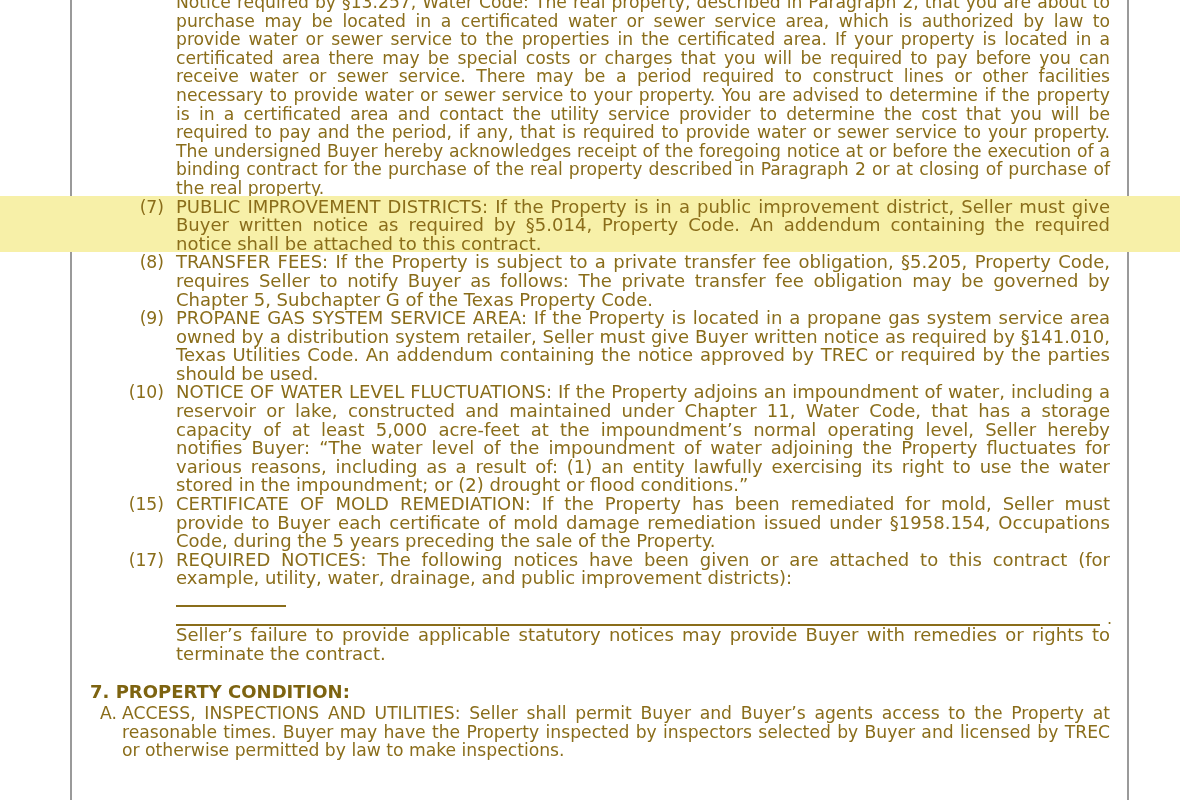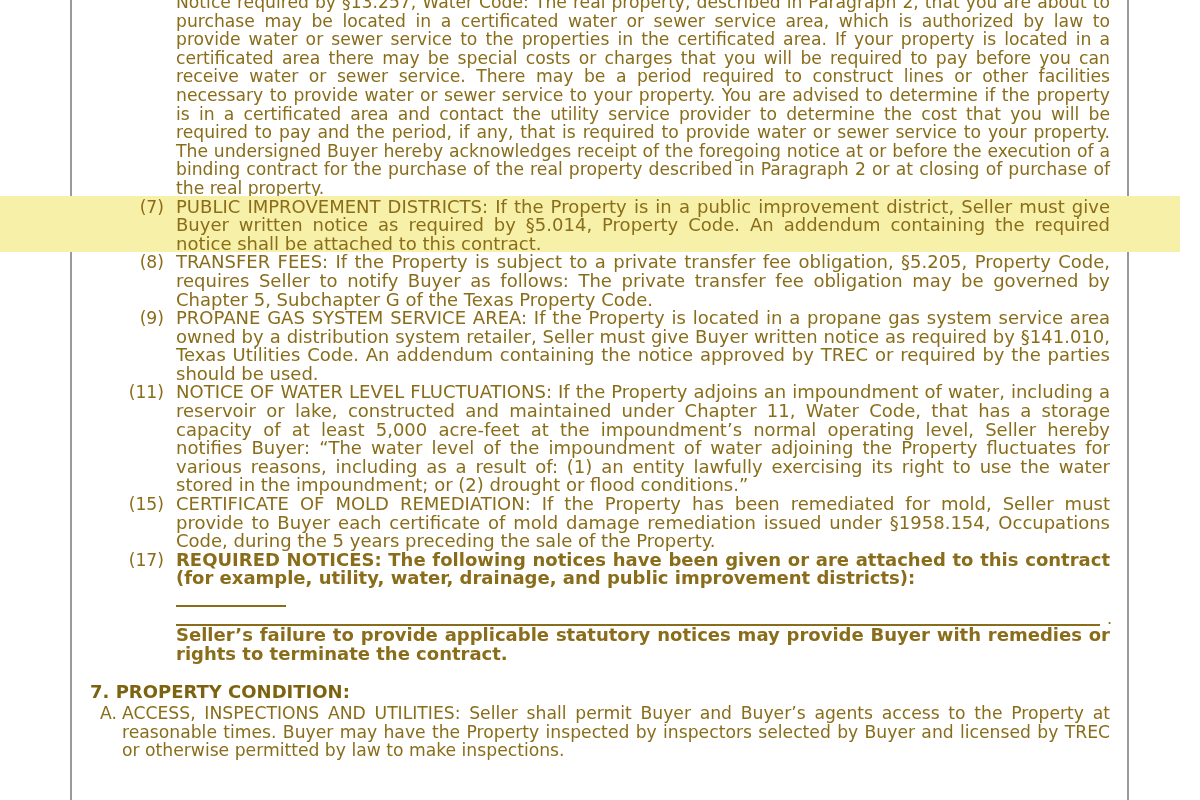--- a/index.html
+++ b/index.html
@@ -142,21 +142,20 @@
     margin-right: 10px;
     position: relative;
   }
   .ul-full .endstop {
     position: absolute;
     right: -12px;
     bottom: -4px;
   }
   .nojust {
     text-align: left;
-    font-weight: bold;
   }
   .fade-bottom {
     position: absolute;
     left: 72px;
     right: 72px;
     bottom: 0;
     height: 14px;
     background: linear-gradient(to bottom, rgba(255,255,255,0) 0%, #ffffff 85%);
     pointer-events: none;
   }
@@ -187,21 +186,21 @@
       <span class="num">(8)</span>
       <span class="body">TRANSFER FEES:  If the Property is subject to a private transfer fee obligation, §5.205, Property Code, requires Seller to notify Buyer as follows:  The private transfer fee obligation may be governed by Chapter 5, Subchapter G of the Texas Property Code.</span>
     </div>
 
     <div class="item">
       <span class="num">(9)</span>
       <span class="body">PROPANE GAS SYSTEM SERVICE AREA:  If the Property is located in a propane gas system service area owned by a distribution system retailer, Seller must give Buyer written notice as required by §141.010, Texas Utilities Code.  An addendum containing the notice approved by TREC or required by the parties should be used.</span>
     </div>
 
     <div class="item">
-      <span class="num">(11)</span>
+      <span class="num">(10)</span>
       <span class="body">NOTICE OF WATER LEVEL FLUCTUATIONS:  If the Property adjoins an impoundment of water, including a reservoir or lake, constructed and maintained under Chapter 11, Water Code, that has a storage capacity of at least 5,000 acre-feet at the impoundment’s normal operating level, Seller hereby notifies Buyer: “The water level of the impoundment of water adjoining the Property fluctuates for various reasons, including as a result of: (1) an entity lawfully exercising its right to use the water stored in the impoundment; or (2) drought or flood conditions.”</span>
     </div>
 
     <div class="item">
       <span class="num">(15)</span>
       <span class="body">CERTIFICATE OF MOLD REMEDIATION:  If the Property has been remediated for mold, Seller must provide to Buyer each certificate of mold damage remediation issued under §1958.154, Occupations Code, during the 5 years preceding the sale of the Property.</span>
     </div>
 
     <div class="item">
       <span class="num">(17)</span>

